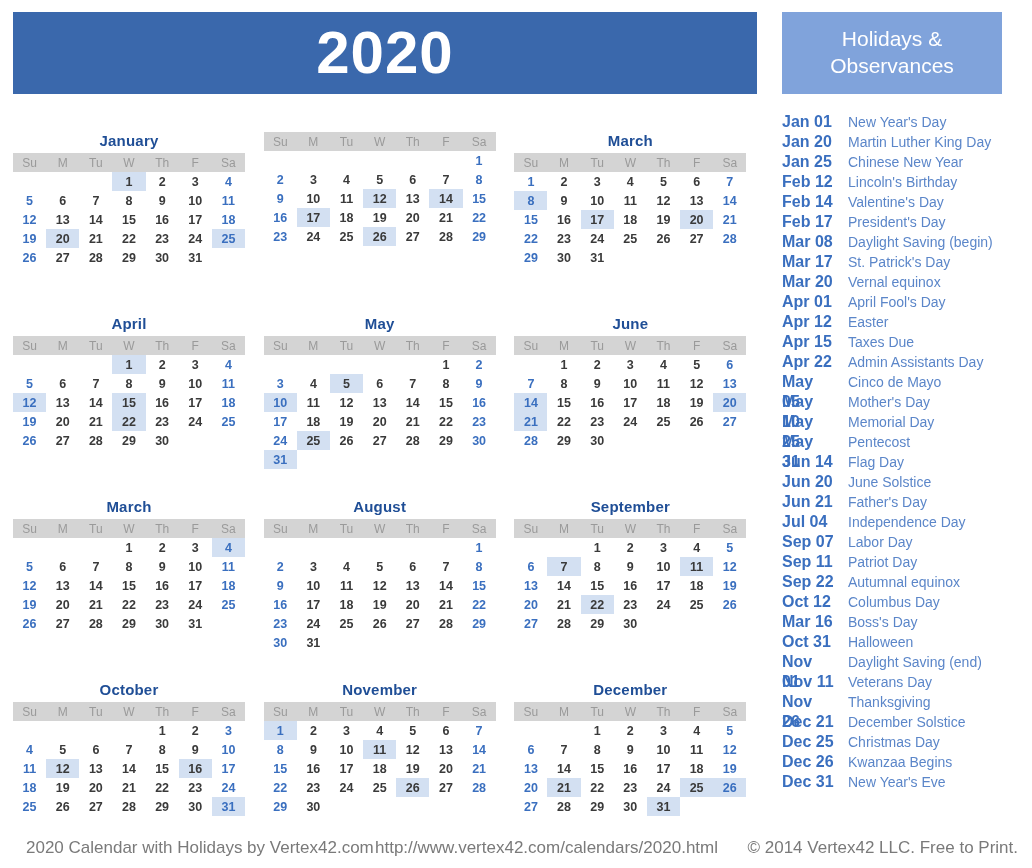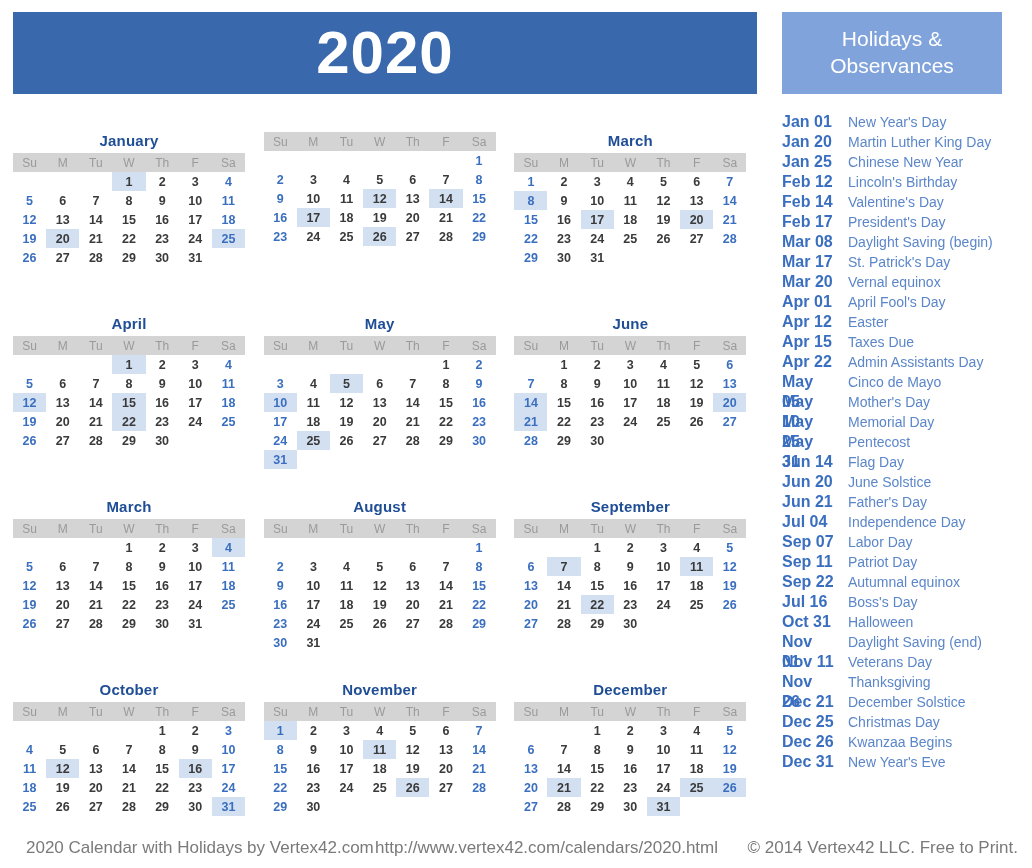--- a/index.html
+++ b/index.html
@@ -962,21 +962,25 @@
     </div>
     <div class="hol-row">
       <span class="hol-date">Sep 11</span>
       <span class="hol-name">Patriot Day</span>
     </div>
     <div class="hol-row">
       <span class="hol-date">Sep 22</span>
       <span class="hol-name">Autumnal equinox</span>
     </div>
     <div class="hol-row">
-      <span class="hol-date">Jul 16</span>
+      <span class="hol-date">Oct 12</span>
+      <span class="hol-name">Columbus Day</span>
+    </div>
+    <div class="hol-row">
+      <span class="hol-date">Mar 16</span>
       <span class="hol-name">Boss's Day</span>
     </div>
     <div class="hol-row">
       <span class="hol-date">Oct 31</span>
       <span class="hol-name">Halloween</span>
     </div>
     <div class="hol-row">
       <span class="hol-date">Nov 01</span>
       <span class="hol-name">Daylight Saving (end)</span>
     </div>

